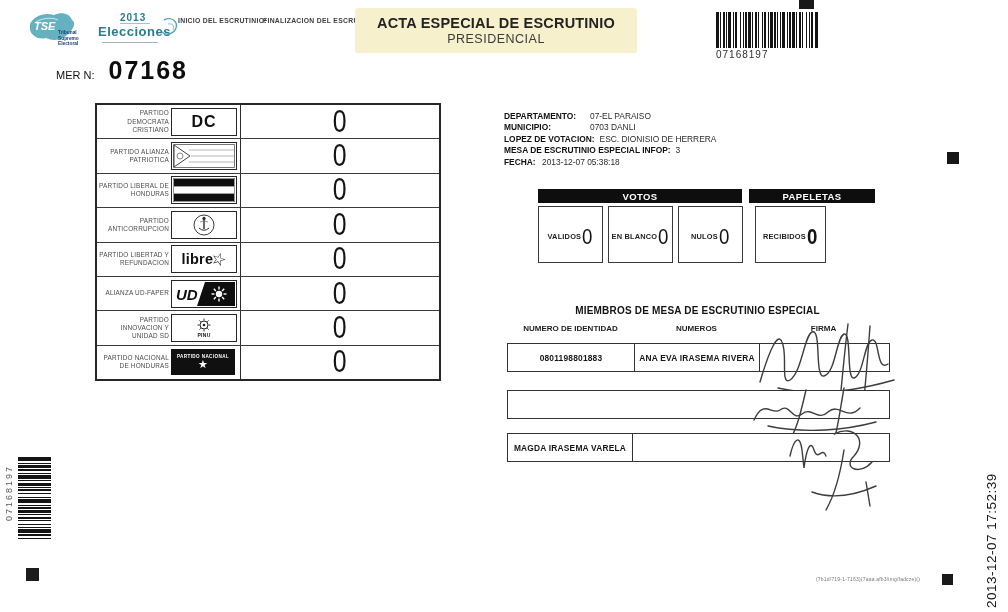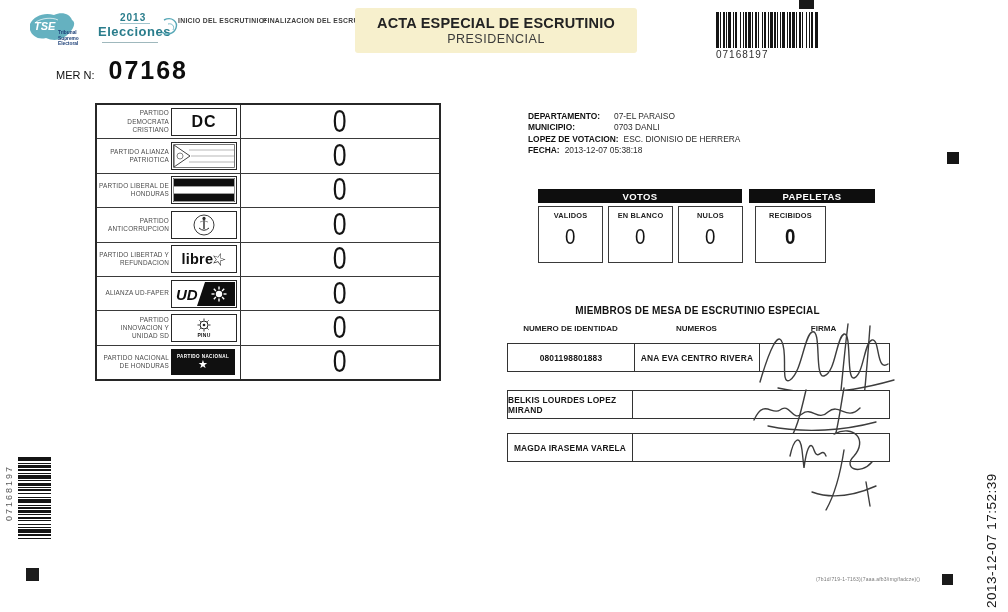--- a/index.html
+++ b/index.html
@@ -49,36 +49,36 @@
   .dc-text{font-weight:bold;font-size:16px;letter-spacing:1px;color:#101010;}
   .libre-text{font-weight:bold;font-size:14.5px;color:#101010;letter-spacing:.2px;margin-right:-2px;}
   .star-outline{font-family:"DejaVu Sans",sans-serif;font-size:17px;color:#101010;transform:rotate(18deg);line-height:1;}
   .pn-box{background:#101010;width:64px;height:26px;display:flex;flex-direction:column;align-items:center;justify-content:center;gap:0;}
   .pn-title{color:#fff;font-size:4.6px;font-weight:bold;letter-spacing:.4px;}
   .pn-star{color:#fff;font-family:"DejaVu Sans",sans-serif;font-size:11px;line-height:1;}
   .pinu-wrap{display:flex;flex-direction:column;align-items:center;line-height:1;}
   .pinu-text{font-size:5px;font-weight:bold;color:#111;margin-top:1px;letter-spacing:.3px;}
 
   
-  .info-block{left:528px;top:111px;width:300px;}
+  .info-block{left:504px;top:111px;width:300px;}
   .info-row{font-size:8.4px;line-height:11.4px;white-space:nowrap;}
   .info-row .lbl{font-weight:bold;color:#111;margin-right:5px;}
   .info-row:nth-child(1) .lbl,.info-row:nth-child(2) .lbl{display:inline-block;width:86px;margin-right:0;}
   .info-row:nth-child(5) .lbl{display:inline-block;width:38px;margin-right:0;}
   .info-row .val{color:#2c2c2c;}
   .reg-square-r{left:947px;top:152px;width:12px;height:12px;background:#161616;}
 
   
   .votes-summary{left:538px;top:189px;width:337px;}
   .vs-headers{display:flex;gap:7px;height:14px;}
   .vs-hdr{background:#0e0e0e;color:#fff;font-weight:bold;font-size:9.5px;display:flex;align-items:center;justify-content:center;letter-spacing:.4px;}
   .vs-hdr.votos{width:204px;}
   .vs-hdr.pap{flex:1;}
   .vs-boxes{display:flex;gap:5px;margin-top:3px;}
-  .vs-box{width:63px;height:55px;border:1.3px solid #3a3a3a;display:flex;flex-direction:column;align-items:center;}
+  .vs-box{width:63px;height:55px;border:1.3px solid #3a3a3a;display:flex;flex-direction:row;align-items:center;justify-content:center;}
   .vs-box:nth-child(4){margin-left:7px;width:69px;}
   .vs-box .vlbl{font-size:7.4px;font-weight:bold;color:#222;margin-top:4px;letter-spacing:.2px;}
   .vs-box .vval{font-size:22px;color:#141414;margin-top:4px;transform:scale(.85,1);}
   .vs-box:nth-child(4) .vval{font-weight:bold;}
 
   
   .members-title{left:507px;top:305px;width:381px;text-align:center;font-size:10px;font-weight:bold;color:#131313;letter-spacing:.2px;}
   .members-headers{left:507px;top:324px;width:381px;display:flex;}
   .mh{font-size:8px;font-weight:bold;color:#1d1d1d;text-align:center;}
   .mh.c1{width:127px;}.mh.c2{width:125px;}.mh.c3{flex:1;}
@@ -364,20 +364,23 @@
     <div class="info-row">
       <span class="lbl">DEPARTAMENTO:</span><span class="val">07-EL PARAISO</span>
     </div>
     <div class="info-row">
       <span class="lbl">MUNICIPIO:</span><span class="val">0703 DANLI</span>
     </div>
     <div class="info-row">
       <span class="lbl">LOPEZ DE VOTACION:</span><span class="val">ESC. DIONISIO DE HERRERA</span>
     </div>
     <div class="info-row">
+      <span class="lbl">MESA DE ESCRUTINIO ESPECIAL INFOP:</span><span class="val">3</span>
+    </div>
+    <div class="info-row">
       <span class="lbl">FECHA:</span><span class="val">2013-12-07 05:38:18</span>
     </div>
   </div>
 
   <div class="abs reg-square-r"></div>
 
   <div class="abs votes-summary">
     <div class="vs-headers">
       <div class="vs-hdr votos">VOTOS</div>
       <div class="vs-hdr pap">PAPELETAS</div>
@@ -404,32 +407,31 @@
 
   <div class="abs members-title">MIEMBROS DE MESA DE ESCRUTINIO ESPECIAL</div>
   <div class="abs members-headers">
     <div class="mh c1">NUMERO DE IDENTIDAD</div>
     <div class="mh c2">NUMEROS</div>
     <div class="mh c3">FIRMA</div>
   </div>
 
   <div class="abs member-row row1">
     <div class="cell cid">0801198801883</div>
-    <div class="cell cname">ANA EVA CENTRO RIVERA</div>
+    <div class="cell cname">ANA EVA IRASEMA RIVERA</div>
     <div class="cell cfirma"></div>
   </div>
   <svg class="abs sig" style="left:752px;top:320px;" width="158" height="84" viewBox="0 0 158 84">
     <path d="M8,62 C18,28 26,12 30,22 C36,34 28,66 38,60 C50,52 52,16 60,12 C70,8 62,58 72,56 C84,52 84,18 92,14 C100,12 94,60 102,58 C112,54 112,22 120,20 C128,18 124,52 136,44"></path>
     <path d="M96,4 C92,36 90,62 88,80"></path>
     <path d="M118,6 C116,34 114,58 112,78"></path>
     <path d="M26,68 C60,76 100,72 142,60"></path>
   </svg>
 
   <div class="abs member-row row2">
-    <div class="cell cname">BELKIS LOURDES LOPEZ MIRAND</div>
     <div class="cell cfirma"></div>
   </div>
   <svg class="abs sig" style="left:748px;top:380px;" width="142" height="66" viewBox="0 0 142 66">
     <path d="M6,40 C16,18 24,36 32,30 C42,22 44,42 54,34 C64,26 70,42 80,32 C92,22 98,42 112,28"></path>
     <path d="M58,10 C52,36 48,52 40,62"></path>
     <path d="M96,8 C92,30 90,48 86,60"></path>
     <path d="M20,46 C58,54 98,50 128,42"></path>
   </svg>
 
   <div class="abs member-row row3">

